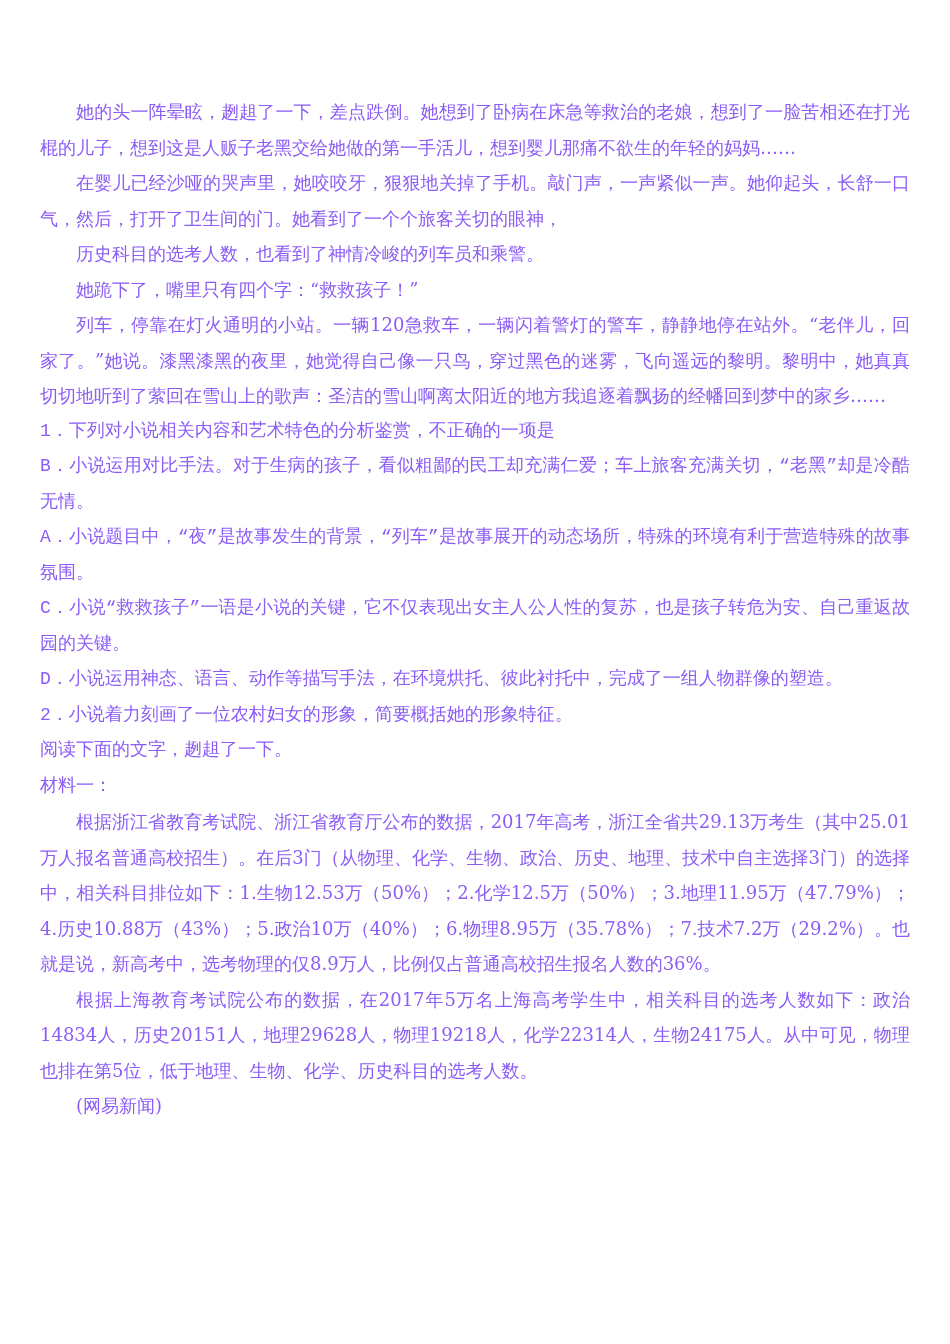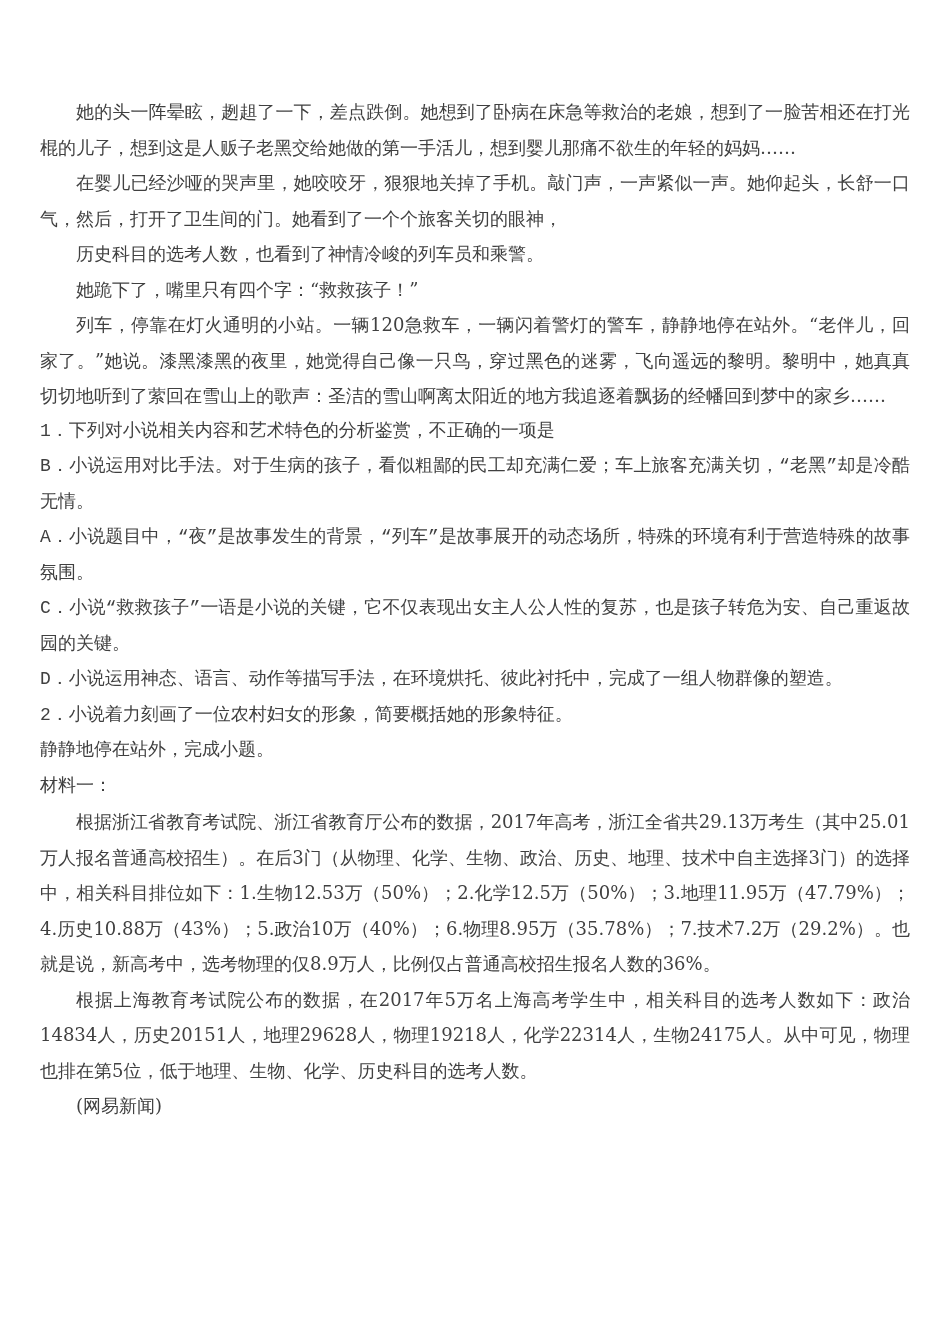--- a/index.html
+++ b/index.html
@@ -10,21 +10,21 @@
   body {
     width: 950px;
     height: 1344px;
     overflow: hidden;
   }
   .page {
     box-sizing: border-box;
     width: 950px;
     height: 1344px;
     padding: 94px 40px 7px 40px;
-    color: #404040;
+    color: #8b5cf6;
     font-size: 18px;
     line-height: 35.5px;
     text-align: justify;
   }
   .page p {
     margin: 0;
     padding: 0;
   }
   
   .kai {
@@ -51,21 +51,21 @@
 
   <p class="song"><span>1．</span><span>下列对小说相关内容和艺术特色的分析鉴赏，不正确的一项是</span></p>
 
   <p class="song"><span>B．</span><span>小说运用对比手法。对于生病的孩子，看似粗鄙的民工却充满仁爱；车上旅客充满关切，“老黑”却是冷酷无情。</span></p>
   <p class="song"><span>A．</span><span>小说题目中，“夜”是故事发生的背景，“列车”是故事展开的动态场所，特殊的环境有利于营造特殊的故事氛围。</span></p>
   <p class="song"><span>C．</span><span>小说“救救孩子”一语是小说的关键，它不仅表现出女主人公人性的复苏，也是孩子转危为安、自己重返故园的关键。</span></p>
   <p class="song"><span>D．</span><span>小说运用神态、语言、动作等描写手法，在环境烘托、彼此衬托中，完成了一组人物群像的塑造。</span></p>
 
   <p class="song"><span>2．</span><span>小说着力刻画了一位农村妇女的形象，简要概括她的形象特征。</span></p>
 
-  <p class="song">静静地停在站外，完成小题。</p>
+  <p class="song">阅读下面的文字，趔趄了一下。</p>
   <p class="song">材料一：</p>
 
   <p class="kai indent">根据浙江省教育考试院、浙江省教育厅公布的数据，2017年高考，浙江全省共29.13万考生（其中25.01万人报名普通高校招生）。在后3门（从物理、化学、生物、政治、历史、地理、技术中自主选择3门）的选择中，相关科目排位如下：1.生物12.53万（50%）；2.化学12.5万（50%）；3.地理11.95万（47.79%）；4.历史10.88万（43%）；5.政治10万（40%）；6.物理8.95万（35.78%）；7.技术7.2万（29.2%）。也就是说，新高考中，选考物理的仅8.9万人，比例仅占普通高校招生报名人数的36%。</p>
   <p class="kai indent">根据上海教育考试院公布的数据，在2017年5万名上海高考学生中，相关科目的选考人数如下：政治14834人，历史20151人，地理29628人，物理19218人，化学22314人，生物24175人。从中可见，物理也排在第5位，低于地理、生物、化学、历史科目的选考人数。</p>
 
   <p class="kai indent">(网易新闻)</p>
 
 </div>
 
 </body></html>

